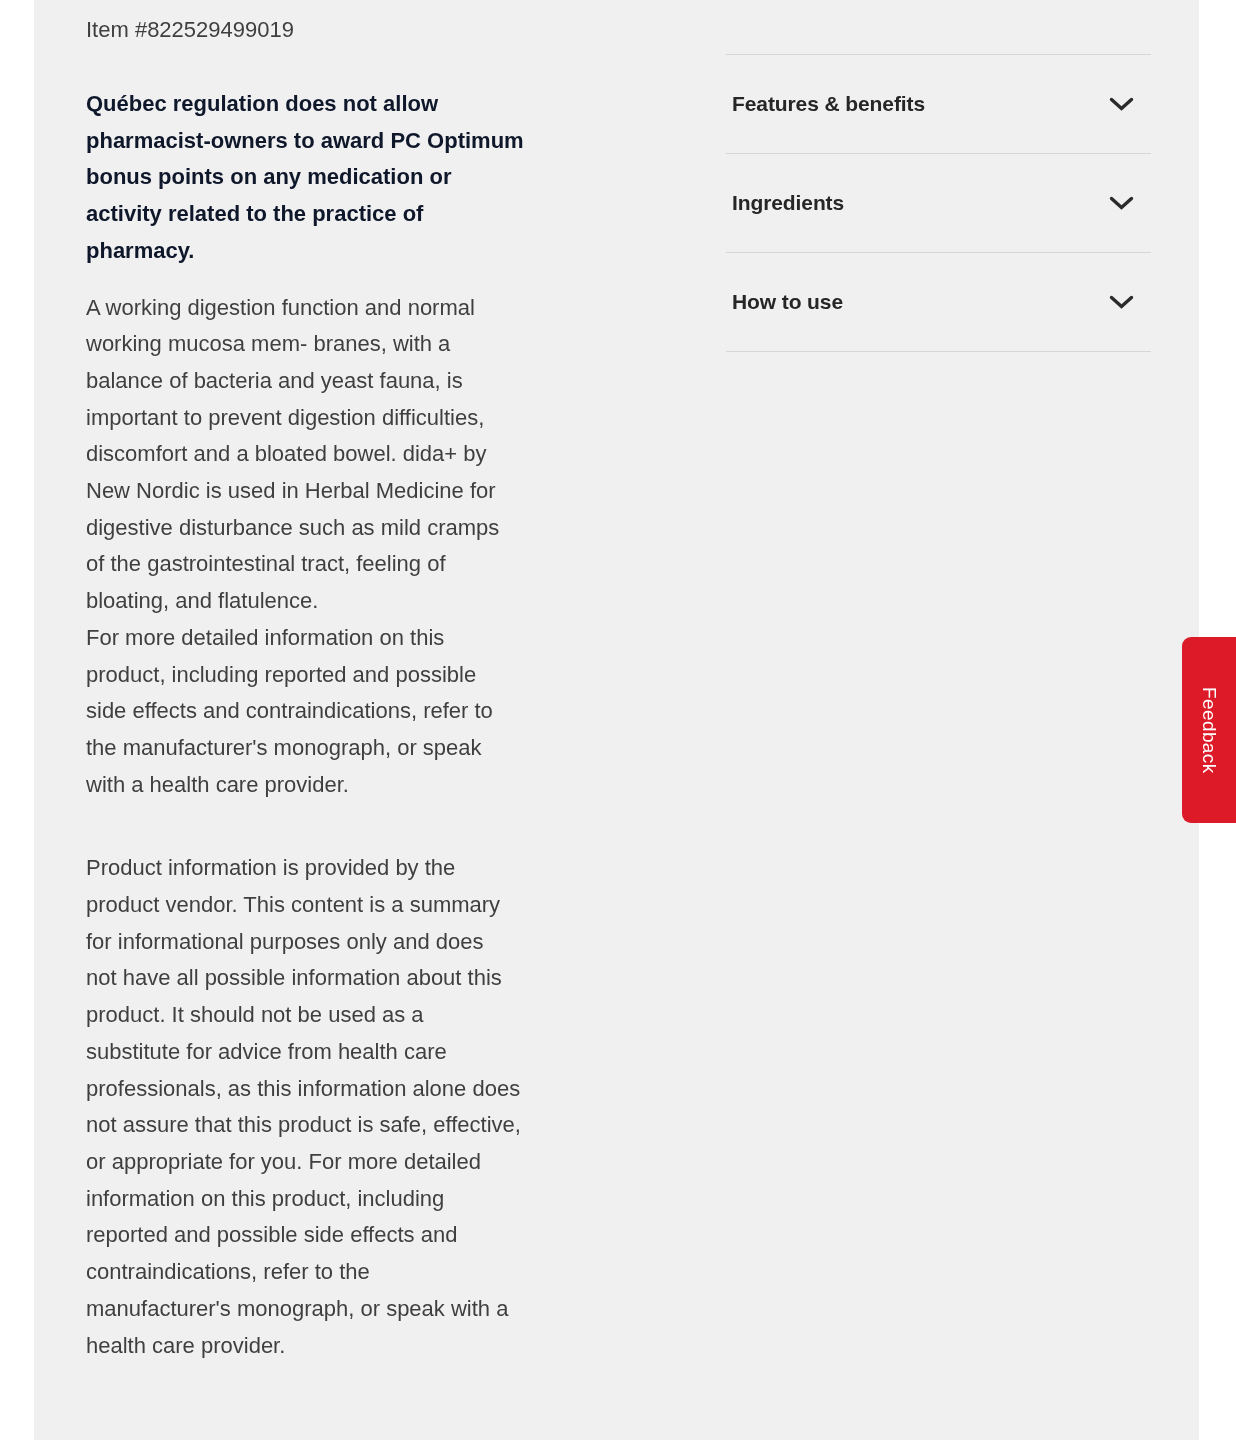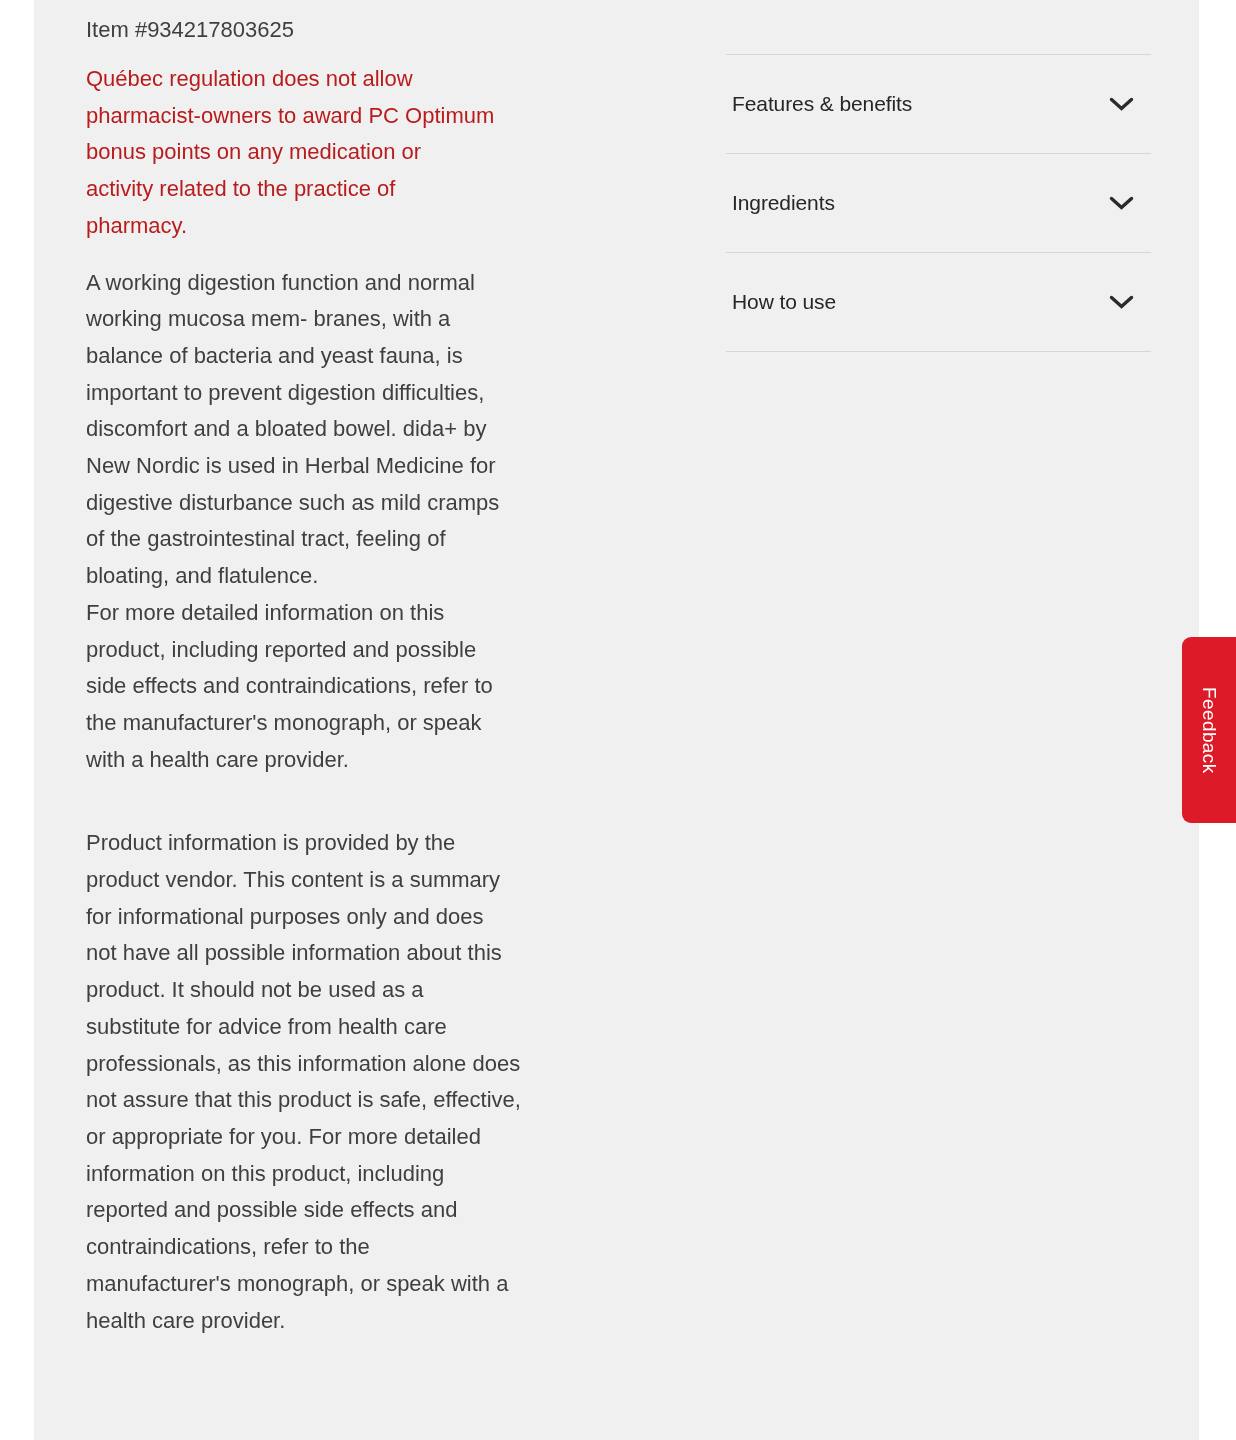--- a/index.html
+++ b/index.html
@@ -44,23 +44,23 @@
     line-height: 28px;
     color: #3f3f3f;
   }
   .para {
     font-size: 22px;
     line-height: 36.7px;
     color: #3f3f3f;
     white-space: pre-line;
   }
   .quebec-notice {
-    margin-top: 17px;
-    font-weight: 400;
-    color: #b91c1c;
+    margin-top: 42px;
+    font-weight: 700;
+    color: #0f172a;
   }
   .product-description { margin-top: 20px; }
   .vendor-disclaimer   { margin-top: 47px; }
   
   .accordion {
     position: absolute;
     left: 692px;   
     top: 54px;
     width: 425px;
     border-top: 1px solid #d6d6d6;
@@ -70,21 +70,21 @@
     border-bottom: 1px solid #d6d6d6;
     display: flex;
     align-items: center;
     justify-content: space-between;
     padding: 0 17px 0 6px;
     cursor: pointer;
     background: transparent;
   }
   .accordion-label {
     font-size: 21px;
-    font-weight: 400;
+    font-weight: 700;
     letter-spacing: -0.1px;
     color: #262626;
   }
   .chevron { width: 25px; height: 15px; display: block; }
   
   .feedback-button {
     position: absolute;
     left: 1182px;
     top: 637px;
     width: 54px;
@@ -103,21 +103,21 @@
     cursor: pointer;
   }
 </style>
 </head>
 <body>
 
 <div class="page-root">
   <div class="content-panel">
 
     <div class="about-section">
-      <div class="item-number">Item #934217803625</div>
+      <div class="item-number">Item #822529499019</div>
       <p class="para quebec-notice">Québec regulation does not allow
 pharmacist-owners to award PC Optimum
 bonus points on any medication or
 activity related to the practice of
 pharmacy.</p>
       <p class="para product-description">A working digestion function and normal
 working mucosa mem- branes, with a
 balance of bacteria and yeast fauna, is
 important to prevent digestion difficulties,
 discomfort and a bloated bowel. dida+ by

